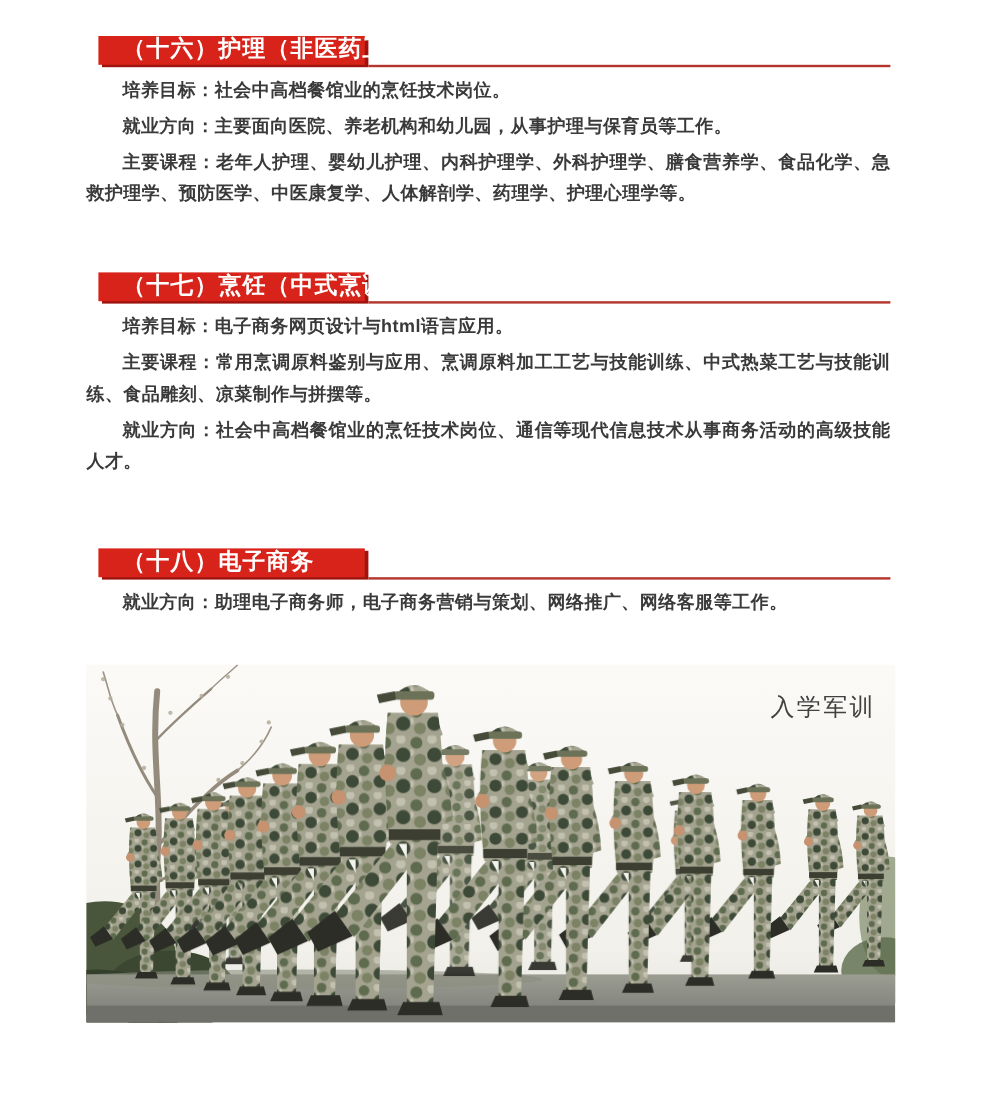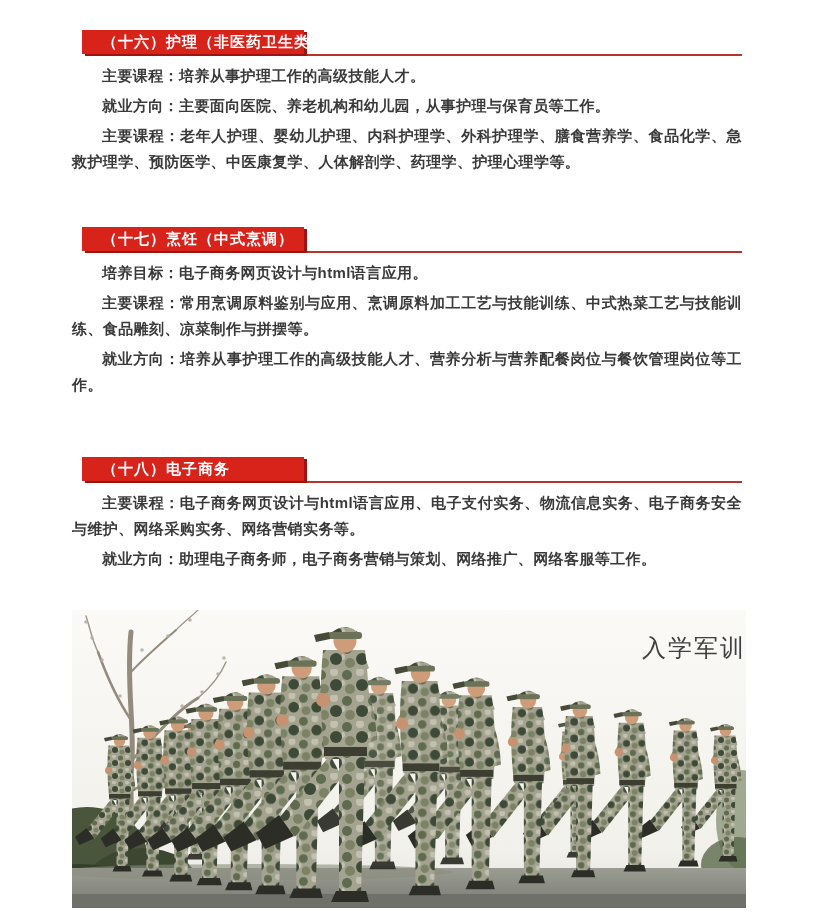--- a/index.html
+++ b/index.html
@@ -13,74 +13,73 @@
   .sec-1{margin-top:30px;}
   .sec-2{margin-top:52px;}
   .sec-3{margin-top:59px;}
   .sec-header{
     position:relative;margin-left:10px;width:222px;height:24px;
     background:var(--accent-red,#d8231a);
     box-shadow:3px 2px 0 var(--accent-red-dark,#9e130e);
   }
   .sec-title{
     display:block;padding-left:20px;line-height:24px;
-    font-size:15px;font-weight:bold;color:#ffffff;letter-spacing:1px;white-space:nowrap;
+    font-size:19px;font-weight:bold;color:#ffffff;letter-spacing:1px;white-space:nowrap;
   }
   .sec-rule{
     position:absolute;left:calc(100% + 3px);bottom:-2px;
     width:435px;height:2px;background:var(--rule-red,#b5342c);
   }
   .para{
     margin:4px 0 0 0;font-size:15px;line-height:26px;
     color:var(--body-text,#3a3a3a);text-align:justify;text-indent:30px;
     letter-spacing:0.4px;font-weight:600;
   }
   .para:first-of-type{margin-top:9px;}
   .photo{
     position:relative;width:674px;height:298px;margin:38px 0 0 0;
     background:var(--photo-sky,#f7f6f2);
   }
   .photo svg{display:block;}
   .photo-caption{
     position:absolute;left:570px;top:22px;
-    font-size:24px;letter-spacing:2px;color:var(--caption-text,#414141);
+    font-size:20px;letter-spacing:2px;color:var(--caption-text,#414141);
   }
 </style>
 </head>
 <body>
 
 <div class="page">
   <main class="content">
 
     <section class="sec sec-1">
       <header class="sec-header">
         <span class="sec-title">（十六）护理（非医药卫生类）</span>
         <span class="sec-rule"></span>
       </header>
-      <p class="para">主要课程：培养从事护理工作的高级技能人才。</p>
+      <p class="para">培养目标：社会中高档餐馆业的烹饪技术岗位。</p>
       <p class="para">就业方向：主要面向医院、养老机构和幼儿园，从事护理与保育员等工作。</p>
       <p class="para">主要课程：老年人护理、婴幼儿护理、内科护理学、外科护理学、膳食营养学、食品化学、急救护理学、预防医学、中医康复学、人体解剖学、药理学、护理心理学等。</p>
     </section>
 
     <section class="sec sec-2">
       <header class="sec-header">
         <span class="sec-title">（十七）烹饪（中式烹调）</span>
         <span class="sec-rule"></span>
       </header>
       <p class="para">培养目标：电子商务网页设计与html语言应用。</p>
       <p class="para">主要课程：常用烹调原料鉴别与应用、烹调原料加工工艺与技能训练、中式热菜工艺与技能训练、食品雕刻、凉菜制作与拼摆等。</p>
-      <p class="para">就业方向：培养从事护理工作的高级技能人才、营养分析与营养配餐岗位与餐饮管理岗位等工作。</p>
+      <p class="para">就业方向：社会中高档餐馆业的烹饪技术岗位、通信等现代信息技术从事商务活动的高级技能人才。</p>
     </section>
 
     <section class="sec sec-3">
       <header class="sec-header">
         <span class="sec-title">（十八）电子商务</span>
         <span class="sec-rule"></span>
       </header>
-      <p class="para">主要课程：电子商务网页设计与html语言应用、电子支付实务、物流信息实务、电子商务安全与维护、网络采购实务、网络营销实务等。</p>
       <p class="para">就业方向：助理电子商务师，电子商务营销与策划、网络推广、网络客服等工作。</p>
     </section>
 
     <figure class="photo">
       <svg width="674" height="298" viewBox="0 0 674 298">
         <defs>
           <linearGradient id="sky" x1="0" y1="0" x2="0" y2="1">
             <stop offset="0" stop-color="#fbfaf7"></stop>
             <stop offset="0.8" stop-color="#f1f0ea"></stop>
             <stop offset="1" stop-color="#e6e5df"></stop>

